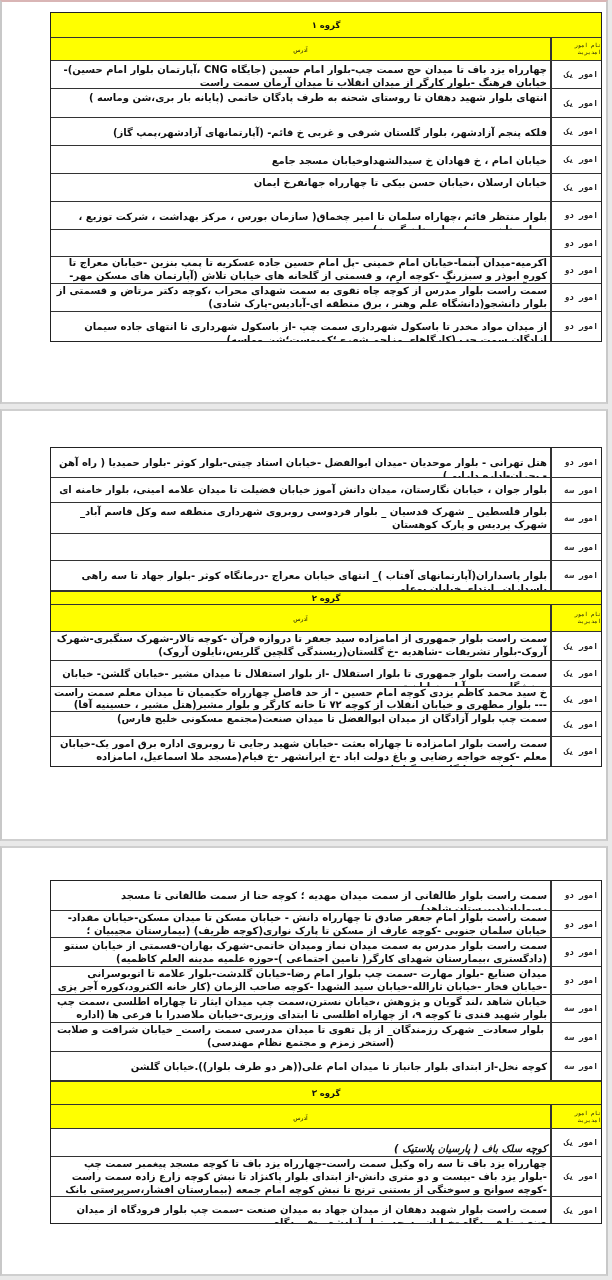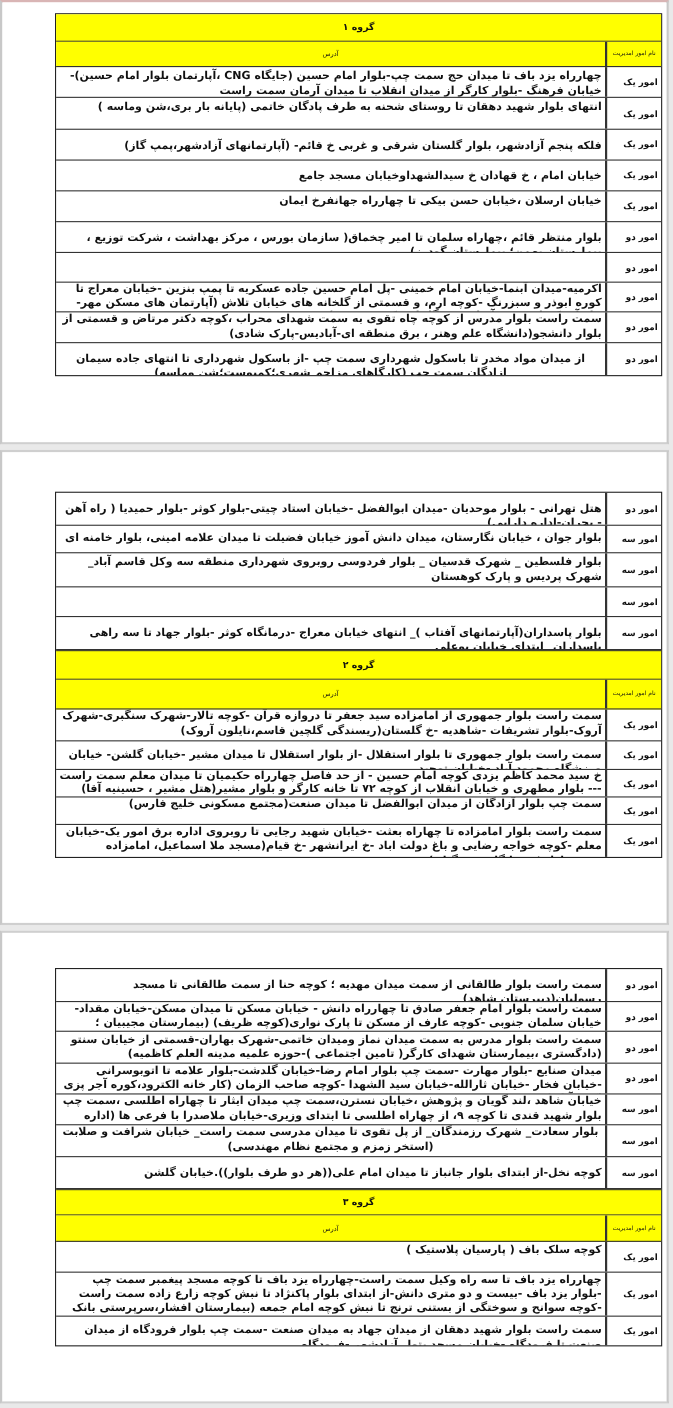--- a/index.html
+++ b/index.html
@@ -23,21 +23,21 @@
   }
   .row {
     display: flex; flex-direction: row; border-bottom: 1.5px solid #333;
     box-sizing: border-box;
   }
   .row:last-child { border-bottom: none; }
   .cell-name {
     width: 51px; flex: 0 0 51px; box-sizing: border-box;
     border-left: 2px solid #333;
     display: flex; align-items: center; justify-content: flex-start;
-    padding-right: 3px; font-size: 8px; color: #111; font-weight: bold;
+    padding-right: 3px; font-size: 8px; color: #111; font-weight: bold; font-family: Liberation Mono, monospace;
   }
   .cell-addr {
     flex: 1 1 auto; box-sizing: border-box; padding: 2px 3px 1px 3px;
     font-size: 10px; line-height: 13px; color: #111; font-weight: bold;
     text-align: right; overflow: hidden;
   }
   .group-title {
     background: #ffff00; height: 24px; display: flex; align-items: center;
     justify-content: center; font-size: 8.5px; font-weight: bold; color: #111;
     border-bottom: 1.5px solid #333; box-sizing: border-box;
@@ -86,21 +86,21 @@
     <div class="row" style="height:27px;">
       <div class="cell-name">امور دو</div>
       <div class="cell-addr" style="padding-top:0;line-height:12.5px;">اکرمیه-میدان آبنما-خیابان امام خمینی -پل امام حسین جاده عسکریه تا پمپ بنزین -خیابان معراج تا کوره ابوذر و سبزرنگ -کوچه ارم، و قسمتی از گلخانه های خیابان تلاش (آپارتمان های مسکن مهر-چاه آب کشاورزی و آشامیدنی-گلخانه، کوره شمس)</div>
     </div>
     <div class="row" style="height:28px;">
       <div class="cell-name">امور دو</div>
       <div class="cell-addr" style="padding-top:0;">سمت راست بلوار مدرس از کوچه چاه تقوی به سمت شهدای محراب ،کوچه دکتر مرتاض و قسمتی از بلوار دانشجو(دانشگاه علم وهنر ، برق منطقه ای-آبادیس-پارک شادی)</div>
     </div>
     <div class="row" style="height:29px;">
       <div class="cell-name">امور دو</div>
-      <div class="cell-addr" style="padding-top:8px;text-align:center;">از میدان مواد مخدر تا باسکول شهرداری  سمت چپ -از باسکول شهرداری تا انتهای جاده سیمان ازادگان سمت چپ (کارگاهای مزاحم شهری؛کمپوست؛شن وماسه)</div>
+      <div class="cell-addr" style="padding-top:8px;">از میدان مواد مخدر تا باسکول شهرداری  سمت چپ -از باسکول شهرداری تا انتهای جاده سیمان ازادگان سمت چپ (کارگاهای مزاحم شهری؛کمپوست؛شن وماسه)</div>
     </div>
   </div>
 </div>
 
 <div class="page p2">
   <div class="tbl" style="top:36px;">
     <div class="row" style="height:30px;">
       <div class="cell-name">امور دو</div>
       <div class="cell-addr" style="padding-top:8px;">هتل تهرانی - بلوار موحدیان -میدان ابوالفضل -خیابان استاد چیتی-بلوار کوثر -بلوار حمیدیا ( راه آهن - بحران-اداره دارایی)</div>
     </div>
@@ -112,28 +112,28 @@
       <div class="cell-name">امور سه</div>
       <div class="cell-addr">بلوار فلسطین _ شهرک قدسیان _ بلوار فردوسی روبروی شهرداری منطقه سه وکل قاسم آباد_ شهرک پردیس و پارک کوهستان</div>
     </div>
     <div class="row" style="height:27px;">
       <div class="cell-name">امور سه</div>
     </div>
     <div class="row" style="height:30px;">
       <div class="cell-name">امور سه</div>
       <div class="cell-addr" style="padding-top:8px;">بلوار پاسداران(آپارتمانهای آفتاب )_ انتهای خیابان معراج -درمانگاه کوثر -بلوار جهاد تا سه راهی پاسداران_ ابتدای خیابان بوعلی</div>
     </div>
-    <div class="group-title" style="height:27px; border-top:1.5px solid #333;">گروه ۲</div>
+    <div class="group-title" style="height:14px; border-top:1.5px solid #333;">گروه ۲</div>
     <div class="row header-row" style="height:27px;">
       <div class="cell-name">نام امور امدیریت</div>
       <div class="cell-addr">آدرس</div>
     </div>
     <div class="row" style="height:29px;">
       <div class="cell-name">امور یک</div>
-      <div class="cell-addr" style="padding-top:0;">سمت راست بلوار جمهوری از امامزاده سید جعفر تا دروازه قرآن  -کوچه تالار-شهرک سنگبری-شهرک آروک-بلوار تشریفات -شاهدیه  -خ گلستان(ریسندگی گلچین قاسم،نایلون آروک)</div>
+      <div class="cell-addr" style="padding-top:0;">سمت راست بلوار جمهوری از امامزاده سید جعفر تا دروازه قرآن  -کوچه تالار-شهرک سنگبری-شهرک آروک-بلوار تشریفات -شاهدیه  -خ گلستان(ریسندگی گلچین گلریس،نایلون آروک)</div>
     </div>
     <div class="row" style="height:26px;">
       <div class="cell-name">امور یک</div>
       <div class="cell-addr" style="padding-top:6px;">سمت راست  بلوار جمهوری  تا  بلوار استقلال  -از بلوار استقلال تا میدان مشیر  -خیابان گلشن- خیابان  ورزشگاه محمود آباد  -خیابان توحید</div>
     </div>
     <div class="row" style="height:25px;">
       <div class="cell-name">امور یک</div>
       <div class="cell-addr" style="padding-top:0;line-height:12px;">خ سید محمد کاظم یزدی  کوچه امام حسین  - از حد فاصل چهارراه حکیمیان تا میدان معلم سمت راست --- بلوار مطهری و خیابان انقلاب از کوچه ۷۲ تا خانه کارگر  و بلوار مشیر(هتل مشیر ، حسینیه آقا)</div>
     </div>
     <div class="row" style="height:25px;">
@@ -177,21 +177,21 @@
       <div class="cell-name">امور سه</div>
       <div class="cell-addr" style="padding-top:8px;">کوچه نخل-از ابتدای بلوار جانباز تا میدان امام علی((هر دو طرف بلوار)).خیابان گلشن</div>
     </div>
     <div class="group-title" style="height:24px; border-top:1.5px solid #333;">گروه ۳</div>
     <div class="row header-row" style="height:24px;">
       <div class="cell-name">نام امور امدیریت</div>
       <div class="cell-addr">آدرس</div>
     </div>
     <div class="row" style="height:28px;">
       <div class="cell-name">امور یک</div>
-      <div class="cell-addr" style="padding-top:1px;">کوچه سلک باف ( پارسیان پلاستیک )</div>
+      <div class="cell-addr" style="padding-top:13px;font-style:italic;">کوچه سلک باف ( پارسیان پلاستیک )</div>
     </div>
     <div class="row" style="height:40px;">
       <div class="cell-name">امور یک</div>
       <div class="cell-addr" style="padding-top:0;line-height:13px;">چهارراه یزد باف تا سه راه وکیل سمت راست-چهارراه یزد باف تا کوچه مسجد پیغمبر سمت چپ -بلوار یزد باف -بیست و دو متری دانش-از ابتدای بلوار پاکنژاد تا نبش کوچه زارع زاده سمت راست -کوچه سوانح و سوختگی از بستنی ترنج تا نبش کوچه امام جمعه (بیمارستان افشار،سرپرستی بانک ملی -بیمارستان سوانح سوختگی(شهدای محراب))----بلوار یزد باف-چهارراه یزد باف تا کوچه مسجد پیغمبر سمت چپ</div>
     </div>
     <div class="row" style="height:26px;">
       <div class="cell-name">امور یک</div>
       <div class="cell-addr" style="padding-top:6px;">سمت راست بلوار شهید دهقان از میدان جهاد به میدان صنعت -سمت چپ بلوار فرودگاه از میدان صنعت تا فرودگاه -خیابان مسجد بتول آزادشهر -فرودگاه</div>
     </div>
   </div>

